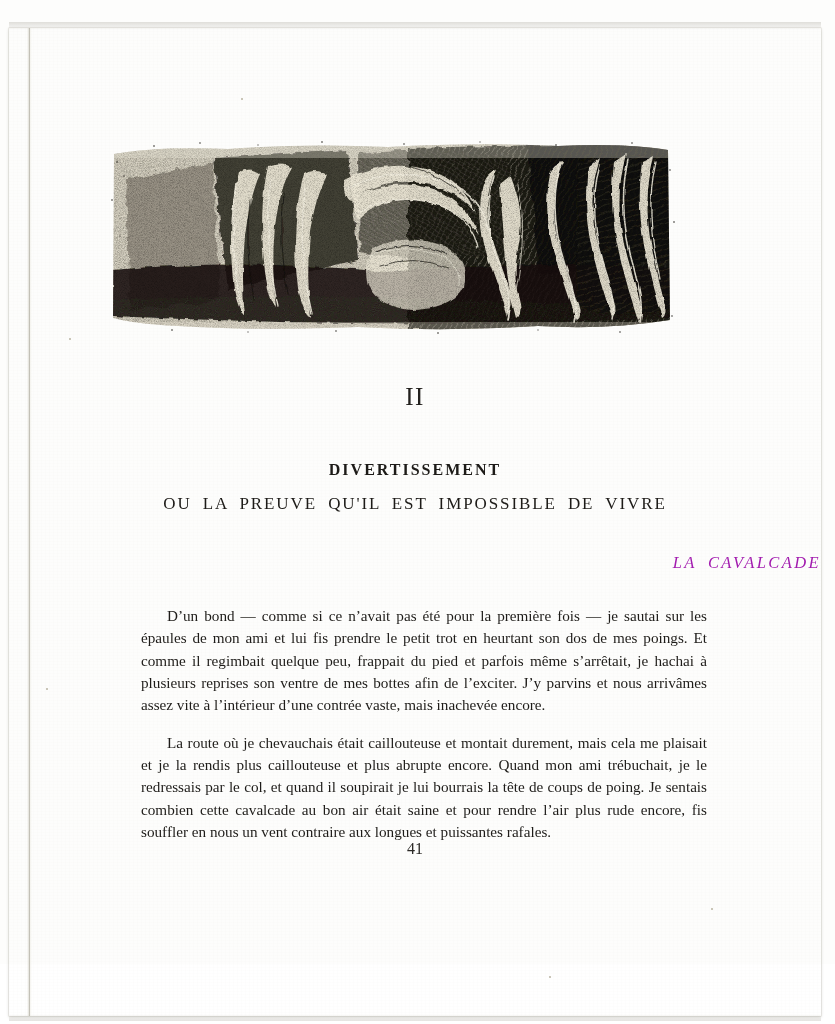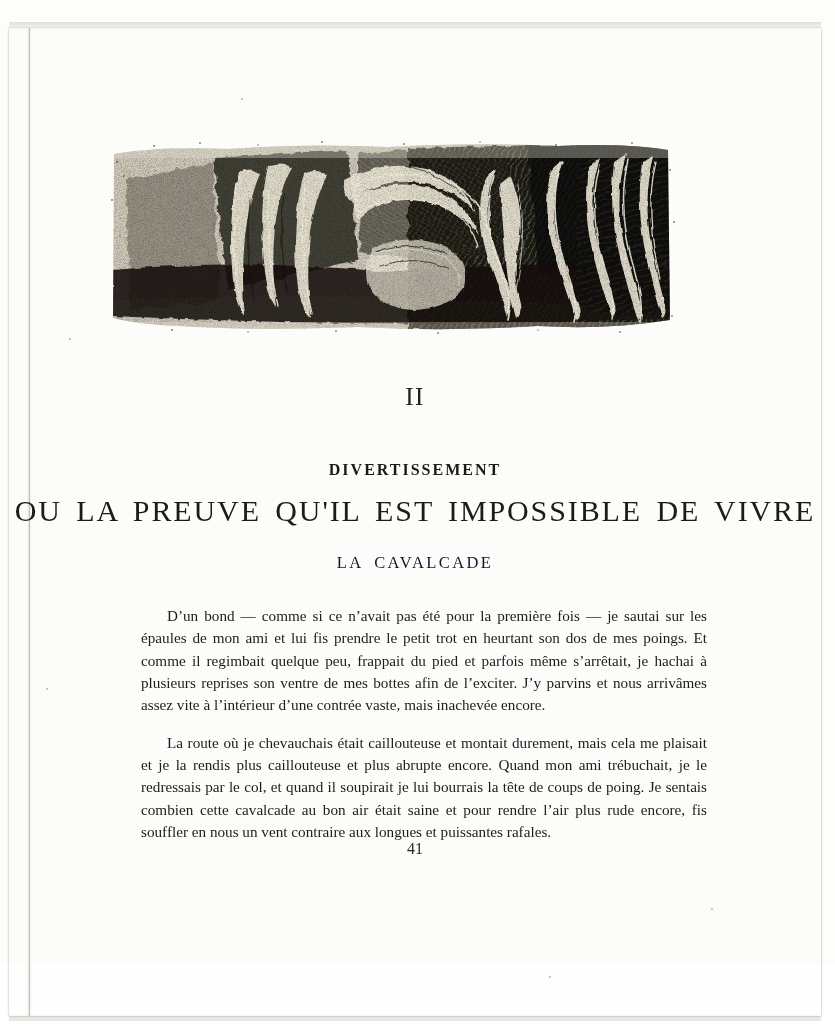--- a/index.html
+++ b/index.html
@@ -115,36 +115,37 @@
   .title-line1 {
     font-family: "Liberation Serif", serif;
     font-size: 16px;
     letter-spacing: 2.0px;
     line-height: 1.05;
     word-spacing: 3px;
     font-weight: bold;
   }
   .title-line2 {
     font-family: "Liberation Serif", serif;
-    font-size: 30px;
+    font-size: 17px;
     letter-spacing: 1.9px;
     line-height: 1.05;
     margin-top: 16px;
     word-spacing: 5px;
   }
   .subtitle {
     position: absolute;
     left: 0; top: 525px;
     width: 100%;
-    text-align: center;
-    font-family: "Liberation Serif", serif;
+    text-align: right;
+    font-family: "Liberation Serif", serif;
+    font-style: italic;
     font-size: 16.5px;
     letter-spacing: 2.4px;
     word-spacing: 5px;
-    color: #0f172a;
+    color: #a21caf;
   }
 
   
   #body-text {
     position: absolute;
     left: 117px;
     top: 562px;
     width: 596px;
     font-family: "Liberation Serif", serif;
     font-size: 15.2px;

